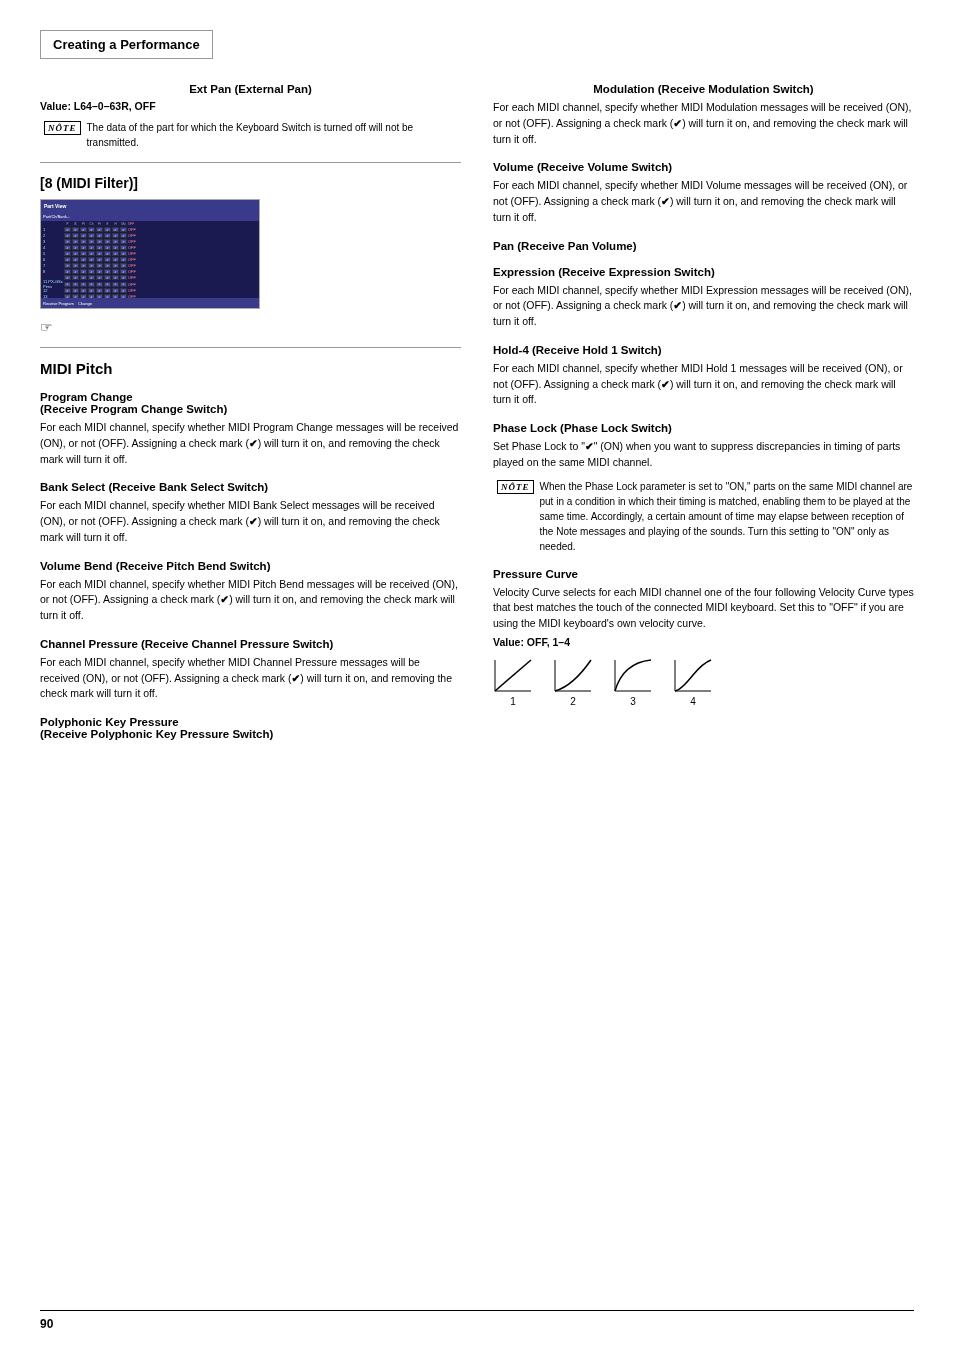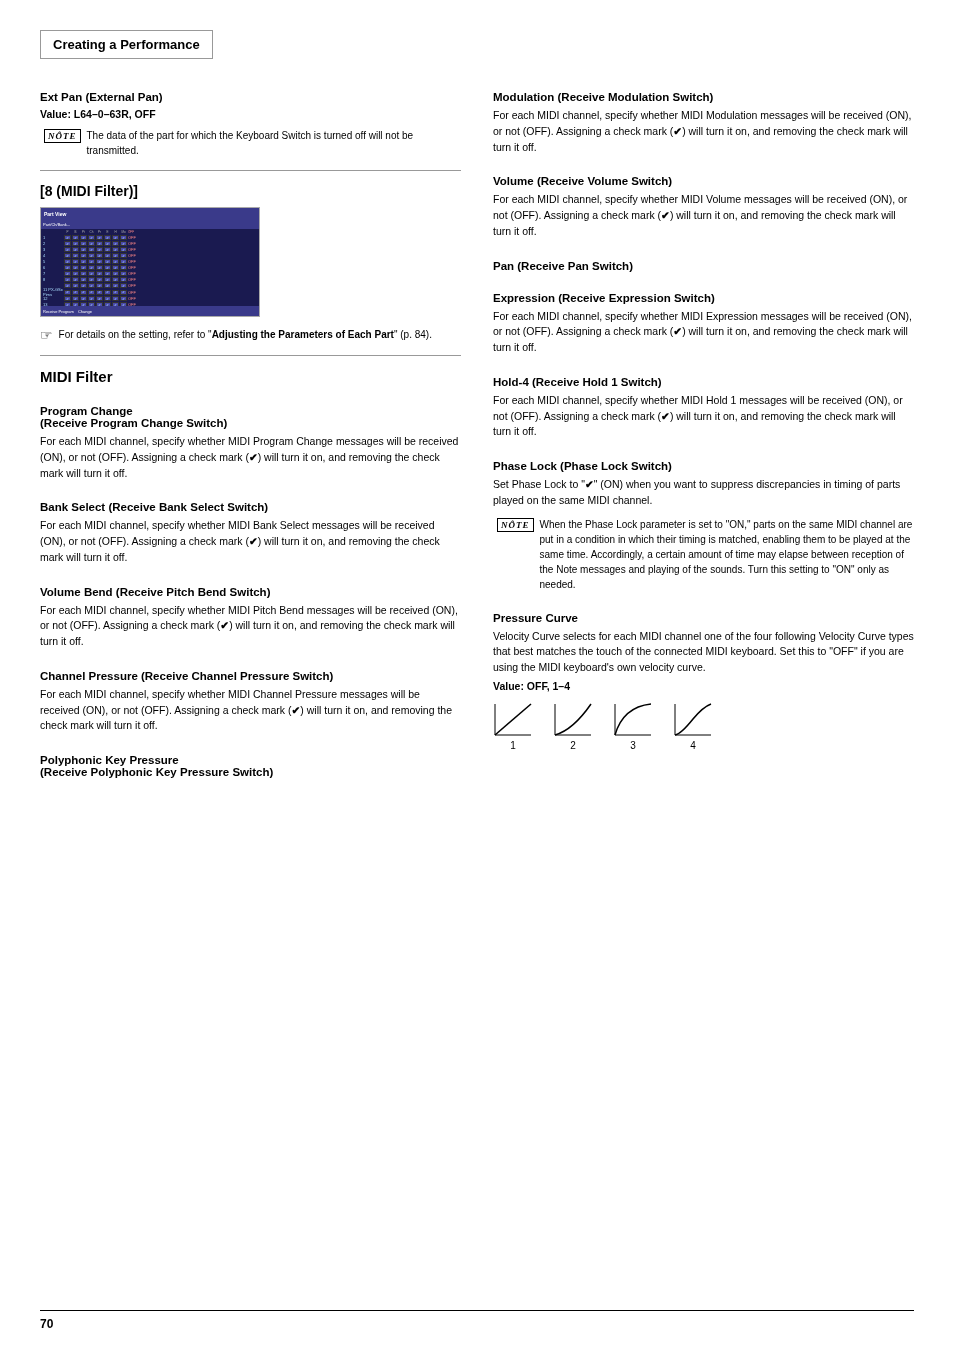--- a/index.html
+++ b/index.html
@@ -36,24 +36,25 @@
       max-width: 430px;
     }
     .col-right {
       flex: 1;
       max-width: 430px;
     }
     .section-title {
       font-weight: bold;
       font-size: 11.5px;
       margin-bottom: 5px;
-      margin-top: 20px;
+      margin-top: 14px;
     }
     .section-title:first-child {
-      margin-top: 8px;
+      margin-top: 0;
+      text-align: center;
     }
     .body-text {
       font-size: 10.5px;
       line-height: 1.5;
       margin-bottom: 4px;
     }
     .value-line {
       font-size: 10.5px;
       font-weight: bold;
       margin-bottom: 6px;
@@ -382,26 +383,25 @@
             <div style="background:#3a3a8a;height:10px;display:flex;align-items:center;padding:0 2px;gap:4px;">
               <span style="font-size:4px;color:#fff;">Receive Program</span>
               <span style="font-size:4px;color:#fff;">Change</span>
             </div>
           </div>
         </div>
       </div>
 
       <div class="tip-box">
         <span class="tip-icon">☞</span>
-        <span class="tip-text">For details on the setting, refer to "<strong>Adjusting the Parameters of Each Part</strong>" (p. 84).</span>
       </div>
 
       <hr class="divider">
 
-      <div class="midi-filter-heading">MIDI Filter</div>
+      <div class="midi-filter-heading">MIDI Pitch</div>
 
       <div class="section-title">Program Change<br>(Receive Program Change Switch)</div>
       <div class="body-text">For each MIDI channel, specify whether MIDI Program Change messages will be received (ON), or not (OFF). Assigning a check mark (<strong>✔</strong>) will turn it on, and removing the check mark will turn it off.</div>
 
       <div class="section-title">Bank Select (Receive Bank Select Switch)</div>
       <div class="body-text">For each MIDI channel, specify whether MIDI Bank Select messages will be received (ON), or not (OFF). Assigning a check mark (<strong>✔</strong>) will turn it on, and removing the check mark will turn it off.</div>
 
       <div class="section-title">Volume Bend (Receive Pitch Bend Switch)</div>
       <div class="body-text">For each MIDI channel, specify whether MIDI Pitch Bend messages will be received (ON), or not (OFF). Assigning a check mark (<strong>✔</strong>) will turn it on, and removing the check mark will turn it off.</div>
 
@@ -413,21 +413,21 @@
     </div>
 
     <div class="col-right">
 
       <div class="section-title">Modulation (Receive Modulation Switch)</div>
       <div class="body-text">For each MIDI channel, specify whether MIDI Modulation messages will be received (ON), or not (OFF). Assigning a check mark (<strong>✔</strong>) will turn it on, and removing the check mark will turn it off.</div>
 
       <div class="section-title">Volume (Receive Volume Switch)</div>
       <div class="body-text">For each MIDI channel, specify whether MIDI Volume messages will be received (ON), or not (OFF). Assigning a check mark (<strong>✔</strong>) will turn it on, and removing the check mark will turn it off.</div>
 
-      <div class="section-title">Pan (Receive Pan Switch)</div>
+      <div class="section-title">Pan (Receive Pan Volume)</div>
 
       <div class="section-title">Expression (Receive Expression Switch)</div>
       <div class="body-text">For each MIDI channel, specify whether MIDI Expression messages will be received (ON), or not (OFF). Assigning a check mark (<strong>✔</strong>) will turn it on, and removing the check mark will turn it off.</div>
 
       <div class="section-title">Hold-4 (Receive Hold 1 Switch)</div>
       <div class="body-text">For each MIDI channel, specify whether MIDI Hold 1 messages will be received (ON), or not (OFF). Assigning a check mark (<strong>✔</strong>) will turn it on, and removing the check mark will turn it off.</div>
 
       <div class="section-title">Phase Lock (Phase Lock Switch)</div>
       <div class="body-text">Set Phase Lock to "<strong>✔</strong>" (ON) when you want to suppress discrepancies in timing of parts played on the same MIDI channel.</div>
 
@@ -477,15 +477,15 @@
           </svg>
           <span class="curve-num">4</span>
         </div>
       </div>
 
     </div>
   </div>
 
   
   <div class="bottom-rule"></div>
-  <div class="page-number">70</div>
+  <div class="page-number">90</div>
 
 </div>
 
 </body></html>

